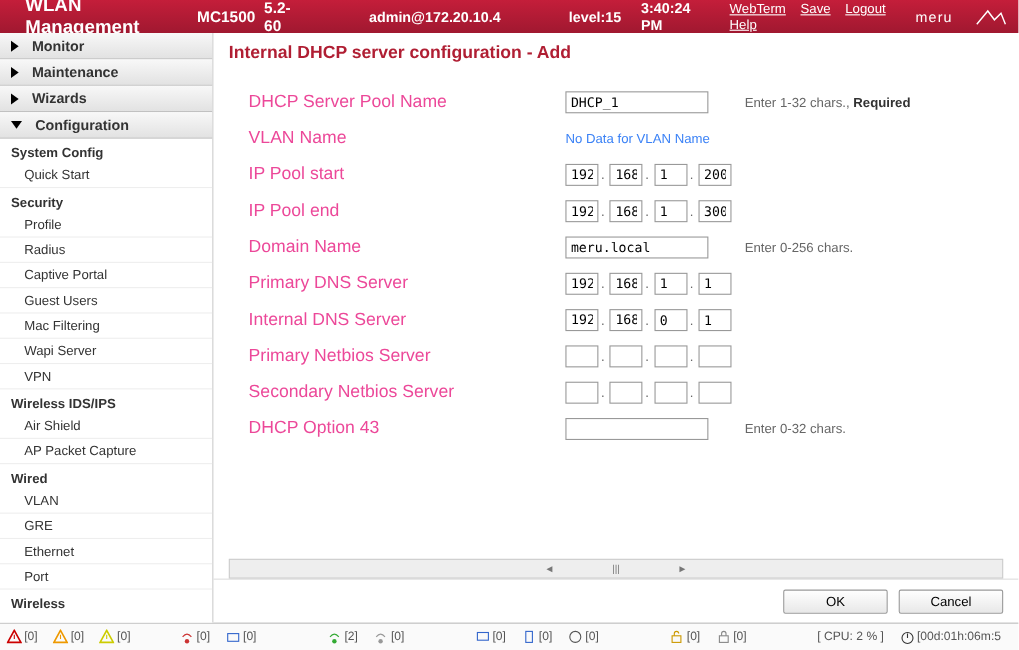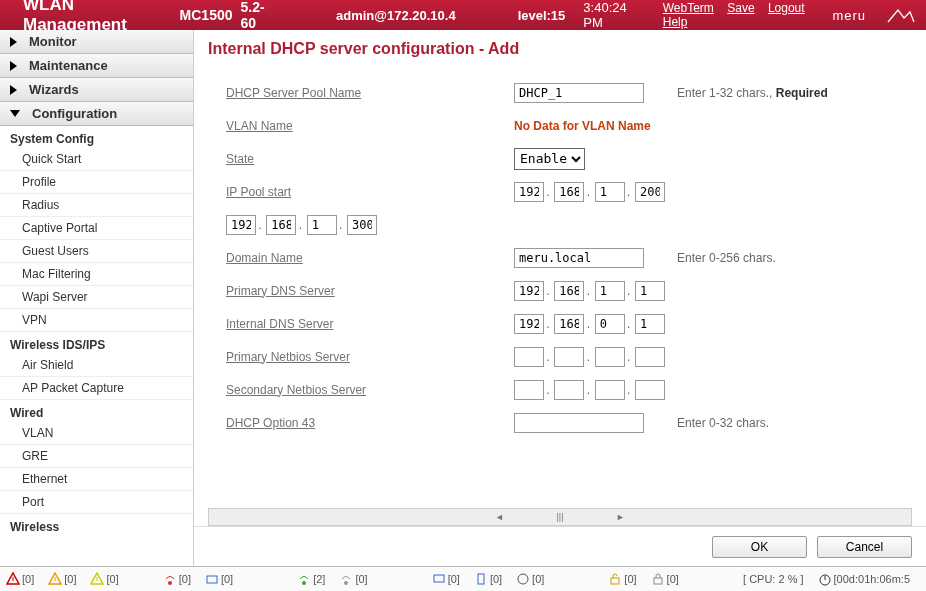--- a/index.html
+++ b/index.html
@@ -3,46 +3,46 @@
 <meta charset="utf-8">
 <style>
 * { box-sizing: border-box; margin: 0; padding: 0; }
 body { font-family: Arial, Helvetica, sans-serif; font-size: 12px; color: #333; width: 926px; height: 591px; overflow: hidden; background: #fff; }
 .header { background: linear-gradient(#c41e3a, #a01830); height: 30px; display: flex; align-items: center; color: #fff; padding: 0 10px; }
 .header-title { font-size: 17px; font-weight: bold; margin-right: 14px; margin-left: 13px; }
 .header-model { font-size: 14px; font-weight: bold; margin-right: 8px; }
 .header-ver { font-size: 14px; font-weight: bold; margin-right: 60px; }
 .header-user { font-size: 13px; font-weight: bold; margin-right: 30px; }
 .header-level { font-size: 13px; font-weight: bold; margin-right: 18px; padding-left: 32px; }
-.header-time { font-size: 13px; font-weight: normal; margin-right: 20px; }
+.header-time { font-size: 13px; font-weight: bold; margin-right: 20px; }
 .header-links a { color: #fff; text-decoration: underline; font-size: 12px; margin-right: 10px; cursor: pointer; }
 .logo { margin-left: auto; font-size: 13px; letter-spacing: 1px; display: flex; align-items: center; gap: 20px; }
 .logo-tri { width: 30px; height: 18px; }
 .body { display: flex; height: 536px; }
 .sidebar { width: 194px; border-right: 1px solid #ccc; overflow-y: auto; background: #fff; }
 .accordion-hdr { background: linear-gradient(#f8f8f8, #e2e2e2); border-bottom: 1px solid #bbb; padding: 4px 10px; font-size: 13px; font-weight: bold; cursor: pointer; display: flex; align-items: center; }
 .accordion-hdr .tri { width: 0; height: 0; margin-right: 12px; }
 .tri-right { border-top: 5px solid transparent; border-bottom: 5px solid transparent; border-left: 7px solid #000; }
 .tri-down { border-left: 5px solid transparent; border-right: 5px solid transparent; border-top: 7px solid #000; }
 .nav-section { padding: 6px 0 2px 10px; font-weight: bold; font-size: 12px; }
 .nav-item { padding: 2px 0 2px 22px; font-size: 12px; color: #333; cursor: pointer; border-bottom: 1px solid #eee; line-height: 18px; }
 .content { flex: 1; display: flex; flex-direction: column; position: relative; }
 .page-title { color: #b01e33; font-size: 16px; font-weight: bold; padding: 10px 0 10px 14px; }
 .form-area { flex: 1; overflow: auto; padding: 8px 14px 0 32px; }
 .form-row { display: flex; align-items: center; height: 33px; }
-.form-label { width: 288px; color: #737373; font-size: 12px; text-decoration: underline; }
+.form-label { width: 288px; color: #ec4899; font-size: 16px; }
 .form-field { width: 155px; text-decoration: underline; }
 .form-hint { color: #666; font-size: 12px; margin-left: 8px; }
 .form-hint b { color: #333; }
 input.txt { border: 1px solid #999; height: 20px; padding: 1px 4px; font-size: 12px; font-family: monospace; }
 .txt.w130 { width: 130px; }
 .txt.oct { width: 30px; text-align: left; margin-right: 1px; }
 .ip-dot { display: inline-block; width: 6px; text-align: center; color: #666; }
 select.sel { border: 1px solid #666; height: 22px; font-family: monospace; font-size: 13px; padding: 1px; background: #fff; }
-.no-data { color: #c2410c; font-size: 12px; font-weight: bold; }
+.no-data { color: #3b82f6; font-size: 12px; }
 .hscroll { height: 18px; background: #eee; border: 1px solid #ccc; margin: 2px 14px 0 14px; position: relative; display: flex; align-items: center; justify-content: center; color: #777; font-size: 9px; }
 .btnbar { height: 40px; display: flex; align-items: center; justify-content: flex-end; padding: 0 14px; gap: 10px; border-top: 1px solid #ddd; }
 .btn { width: 95px; height: 22px; background: linear-gradient(#fefefe,#e8e8e8); border: 1px solid #999; border-radius: 2px; cursor: pointer; font-size: 12px; }
 .footer { height: 25px; border-top: 1px solid #bbb; display: flex; align-items: center; font-size: 11px; color: #555; padding: 0 6px; gap: 4px; background: #fafafa; }
 .ficon { width: 14px; height: 14px; display: inline-block; }
 .fgrp { display: flex; align-items: center; gap: 2px; margin-right: 10px; }
 .cpu { margin-left: auto; margin-right: 10px; }
 </style>
 </head>
 <body>
@@ -83,20 +83,21 @@
         <span>Wizards</span>
       </div>
     <div class="accordion-hdr">
         <span class="tri tri-down"></span>
         <span>Configuration</span>
       </div>
 
     <div class="nav-section">System Config</div>
     <div class="nav-item">Quick Start</div>
 
+    <div class="nav-section">Security</div>
     <div class="nav-item">Profile</div>
     <div class="nav-item">Radius</div>
     <div class="nav-item">Captive Portal</div>
     <div class="nav-item">Guest Users</div>
     <div class="nav-item">Mac Filtering</div>
     <div class="nav-item">Wapi Server</div>
     <div class="nav-item">VPN</div>
 
     <div class="nav-section">Wireless IDS/IPS</div>
     <div class="nav-item">Air Shield</div>
@@ -120,37 +121,34 @@
         <div class="form-label">DHCP Server Pool Name</div>
         <div class="form-field"><input class="txt w130" value="DHCP_1" style=""></div>
         <div class="form-hint"><span>Enter 1-32 chars., </span><b>Required</b></div>
       </div>
 
       <div class="form-row">
         <div class="form-label">VLAN Name</div>
         <div class="no-data">No Data for VLAN Name</div>
       </div>
 
-      <div class="form-row">
-        <div class="form-label">State</div>
-        <div class="form-field"><select class="sel"><option>Enable</option></select></div>
-      </div>
 
 
       <div class="form-row">
         <div class="form-label">IP Pool start</div>
         <div>
           <input class="txt oct" value="192" style=""><span class="ip-dot">.</span>
           <input class="txt oct" value="168" style=""><span class="ip-dot">.</span>
           <input class="txt oct" value="1" style=""><span class="ip-dot">.</span>
           <input class="txt oct" value="200" style="">
         </div>
       </div>
 
       <div class="form-row">
+        <div class="form-label">IP Pool end</div>
         <div>
           <input class="txt oct" value="192" style=""><span class="ip-dot">.</span>
           <input class="txt oct" value="168" style=""><span class="ip-dot">.</span>
           <input class="txt oct" value="1" style=""><span class="ip-dot">.</span>
           <input class="txt oct" value="300" style="">
         </div>
       </div>
 
       <div class="form-row">
         <div class="form-label">Domain Name</div>

